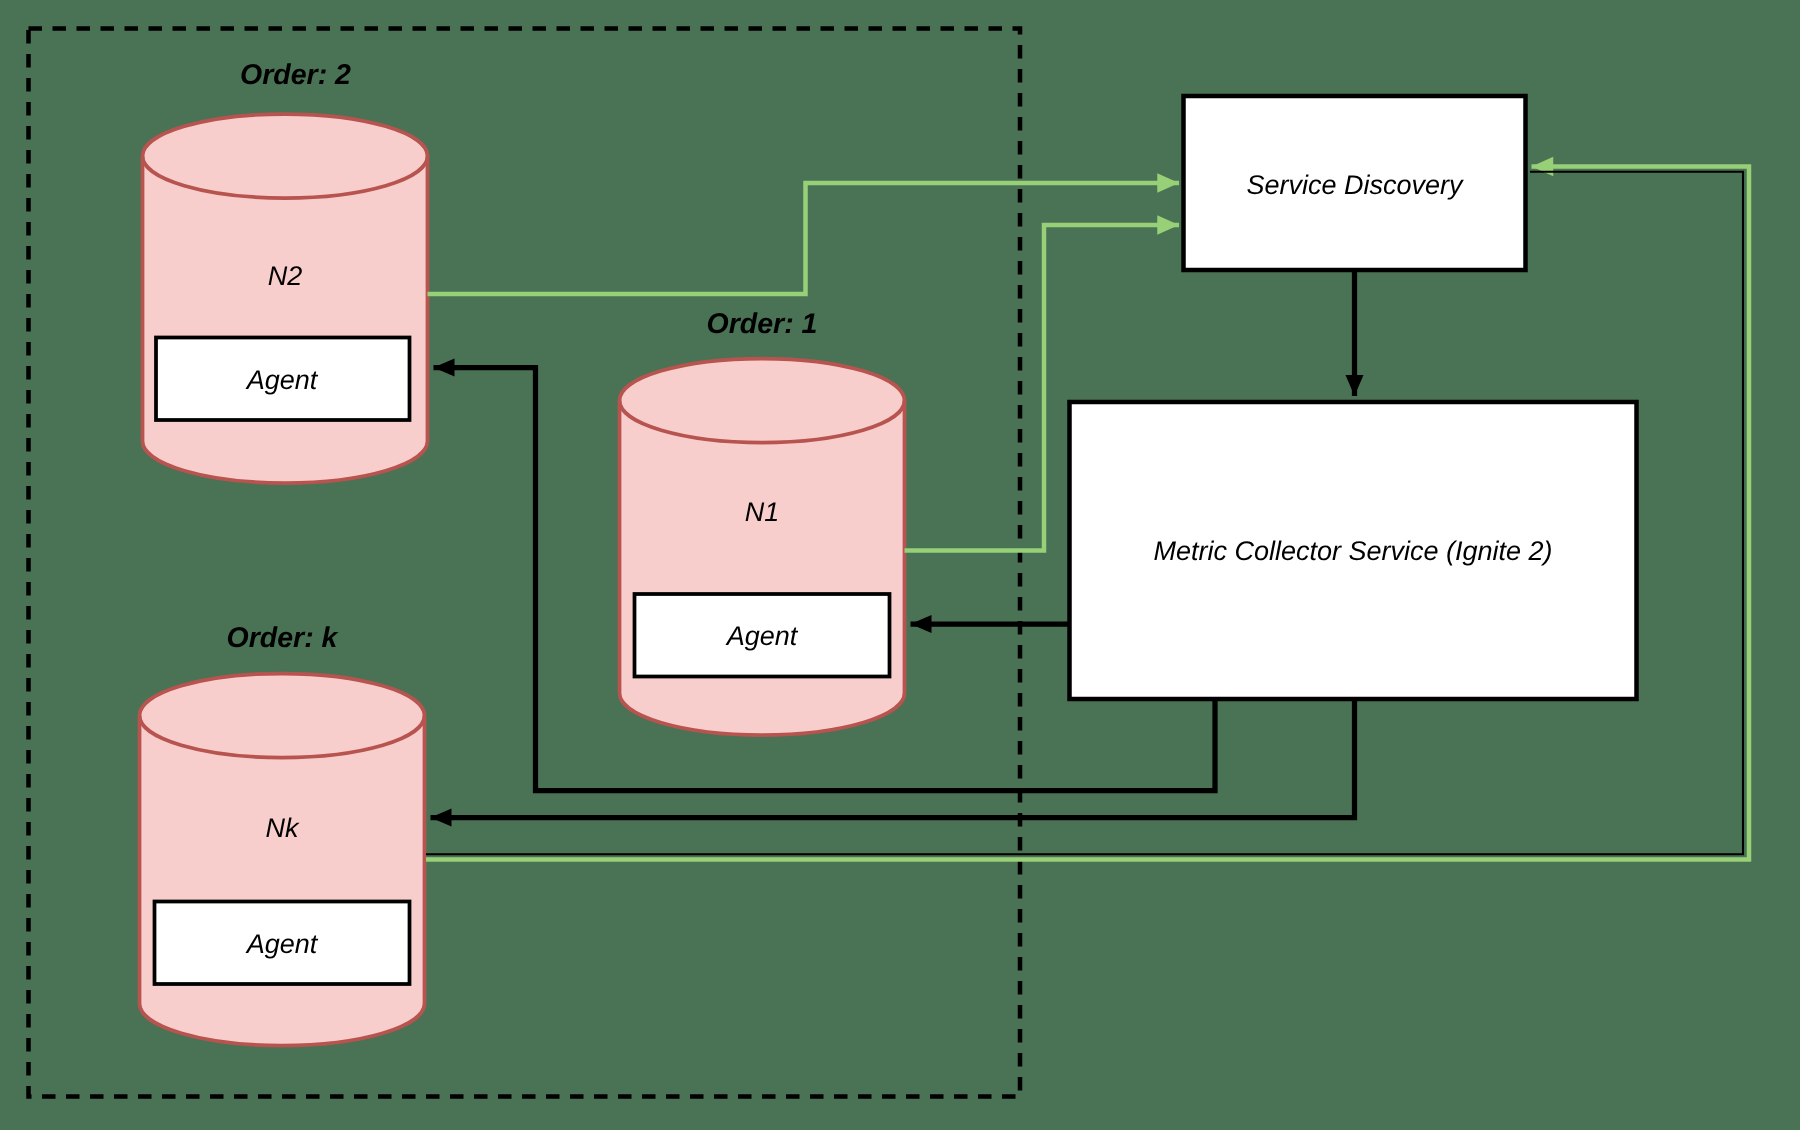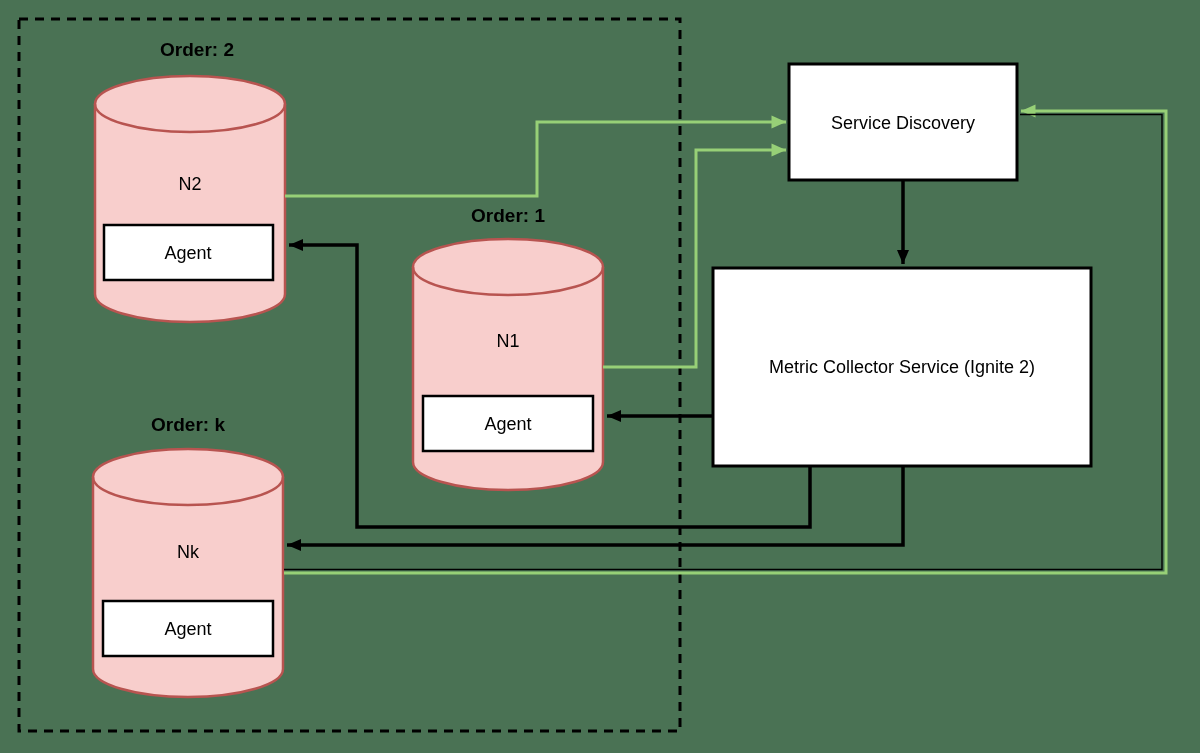--- a/index.html
+++ b/index.html
@@ -6,20 +6,21 @@
     margin: 0;
     padding: 0;
     background: #4a7254;
   }
   .stage {
     position: relative;
     width: 1200px;
     height: 733px;
     overflow: hidden;
     font-family: "Liberation Sans", sans-serif;
+    font-style: italic;
   }
   svg text {
     font-family: "Liberation Sans", sans-serif;
     fill: #000000;
   }
   text.node-label, text.box-label, text.agent-label {
     font-size: 18px;
     font-weight: 400;
   }
   text.order-label {

